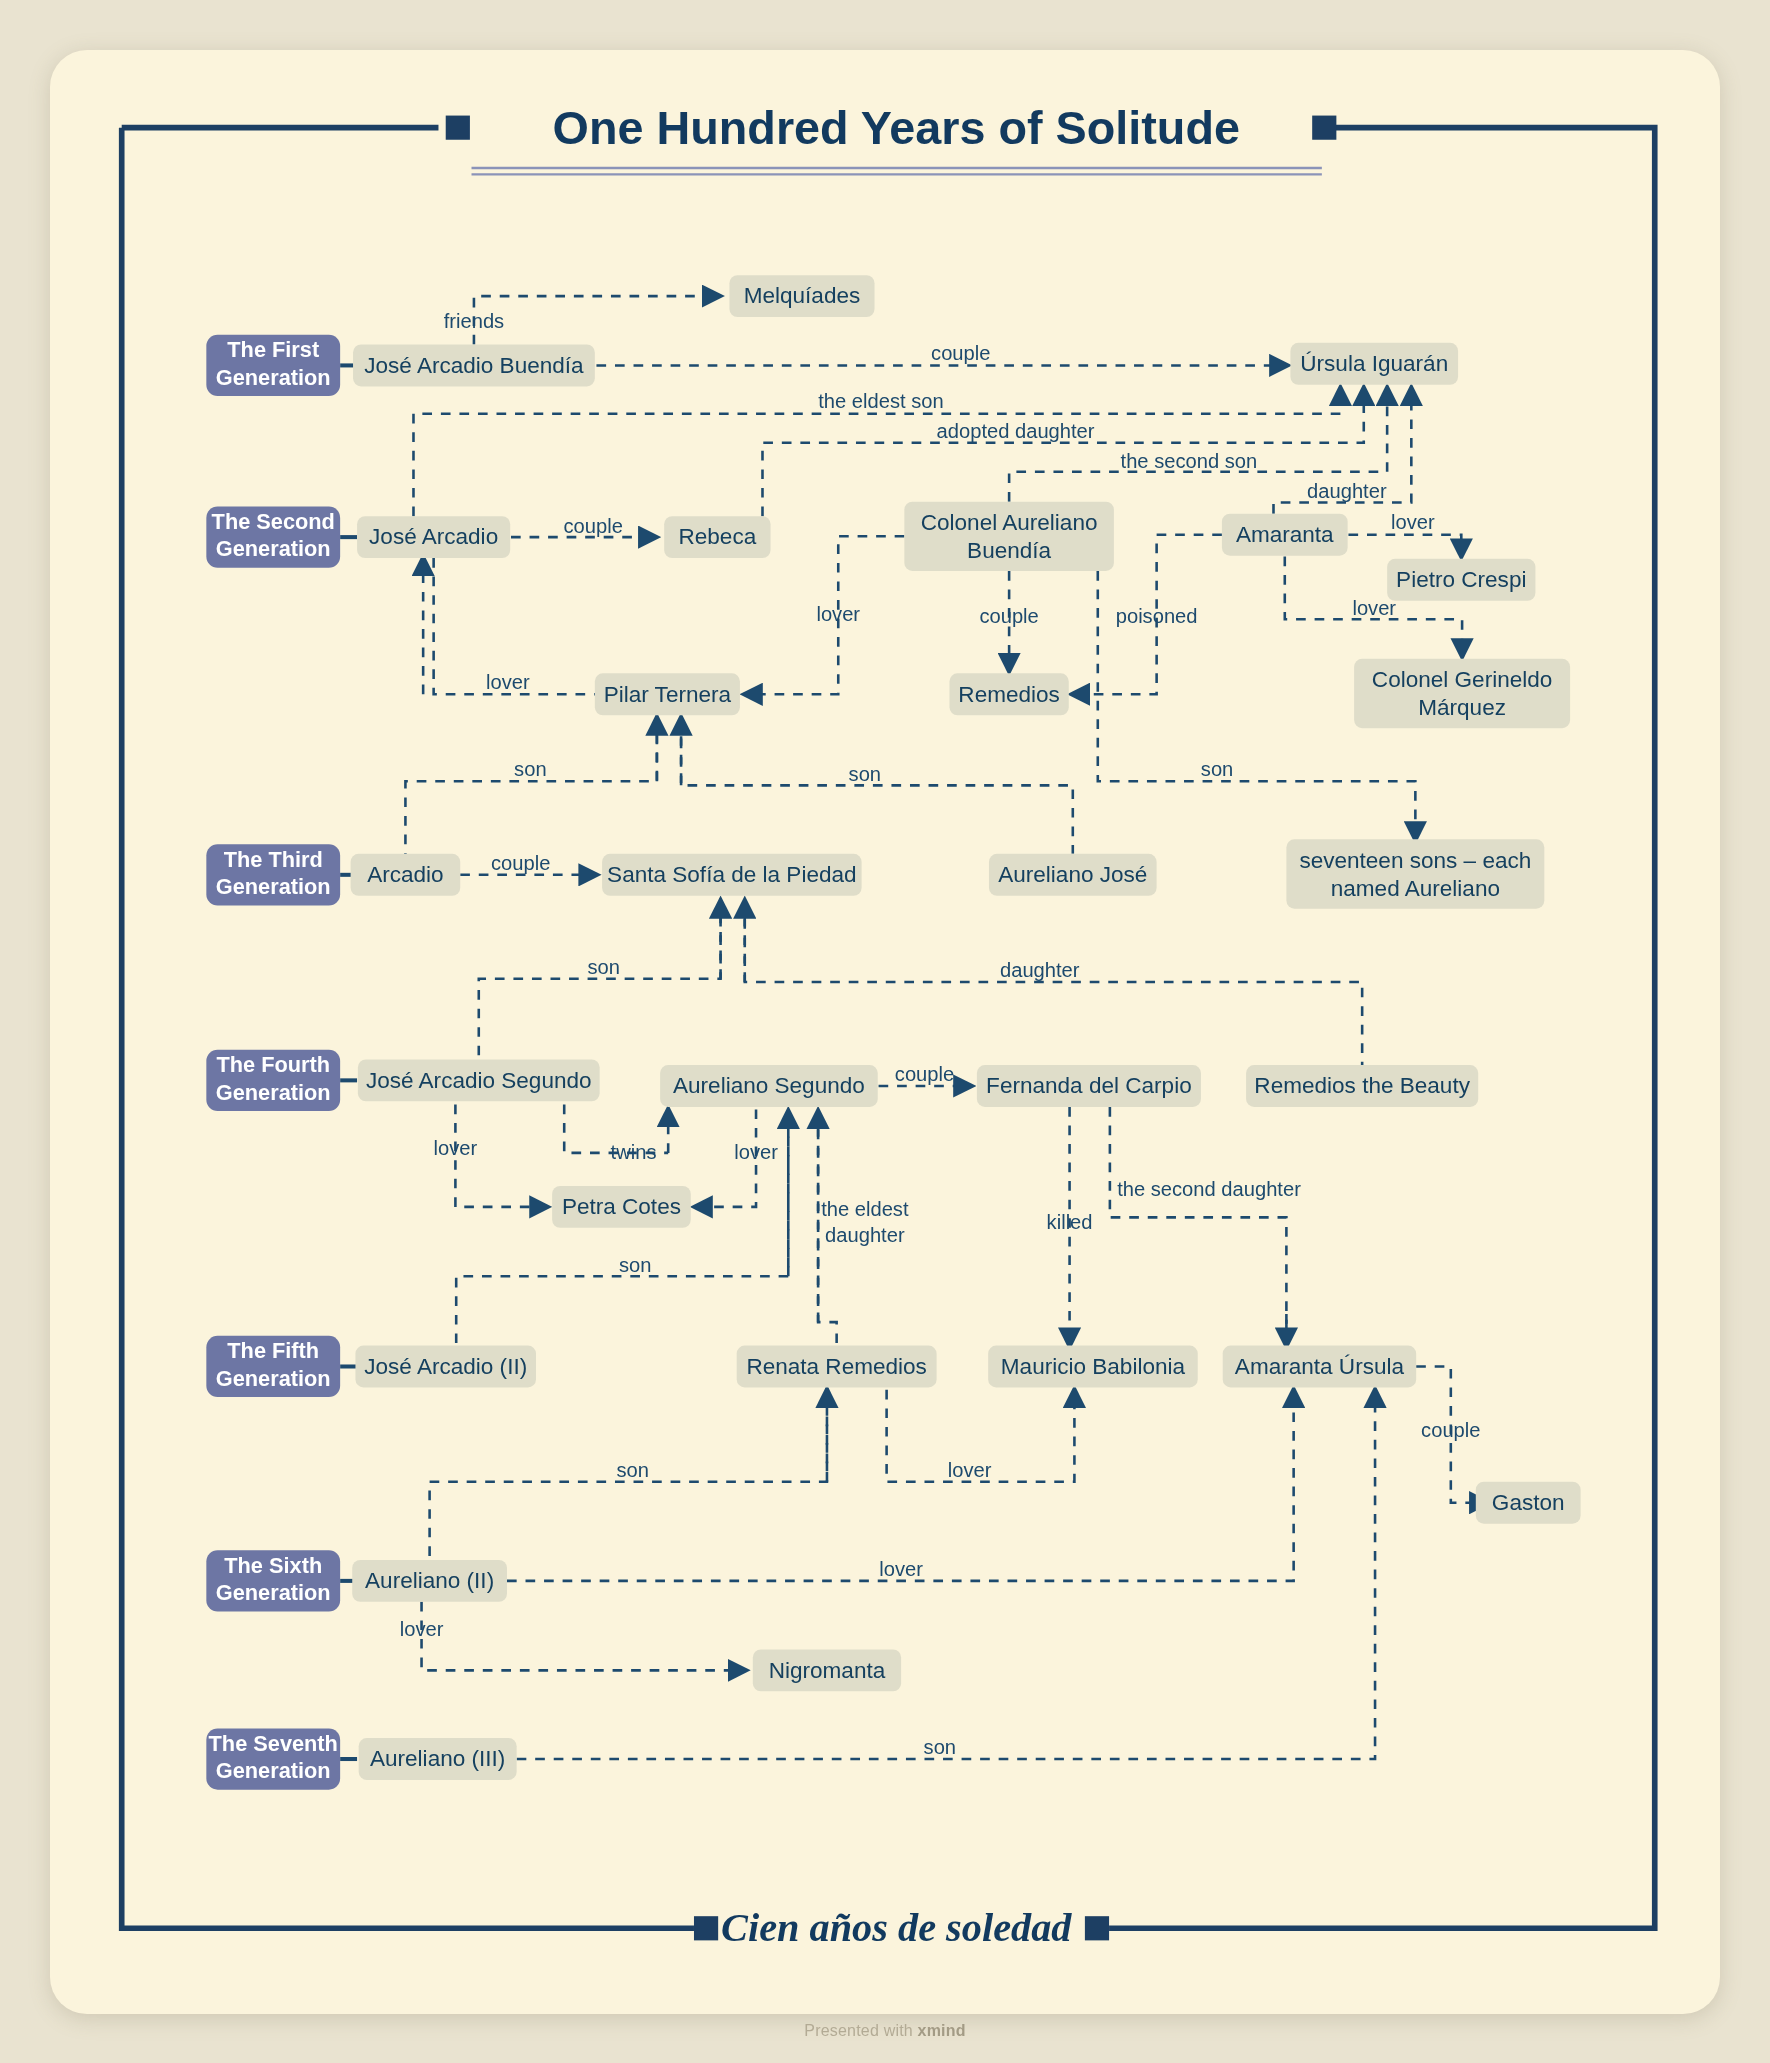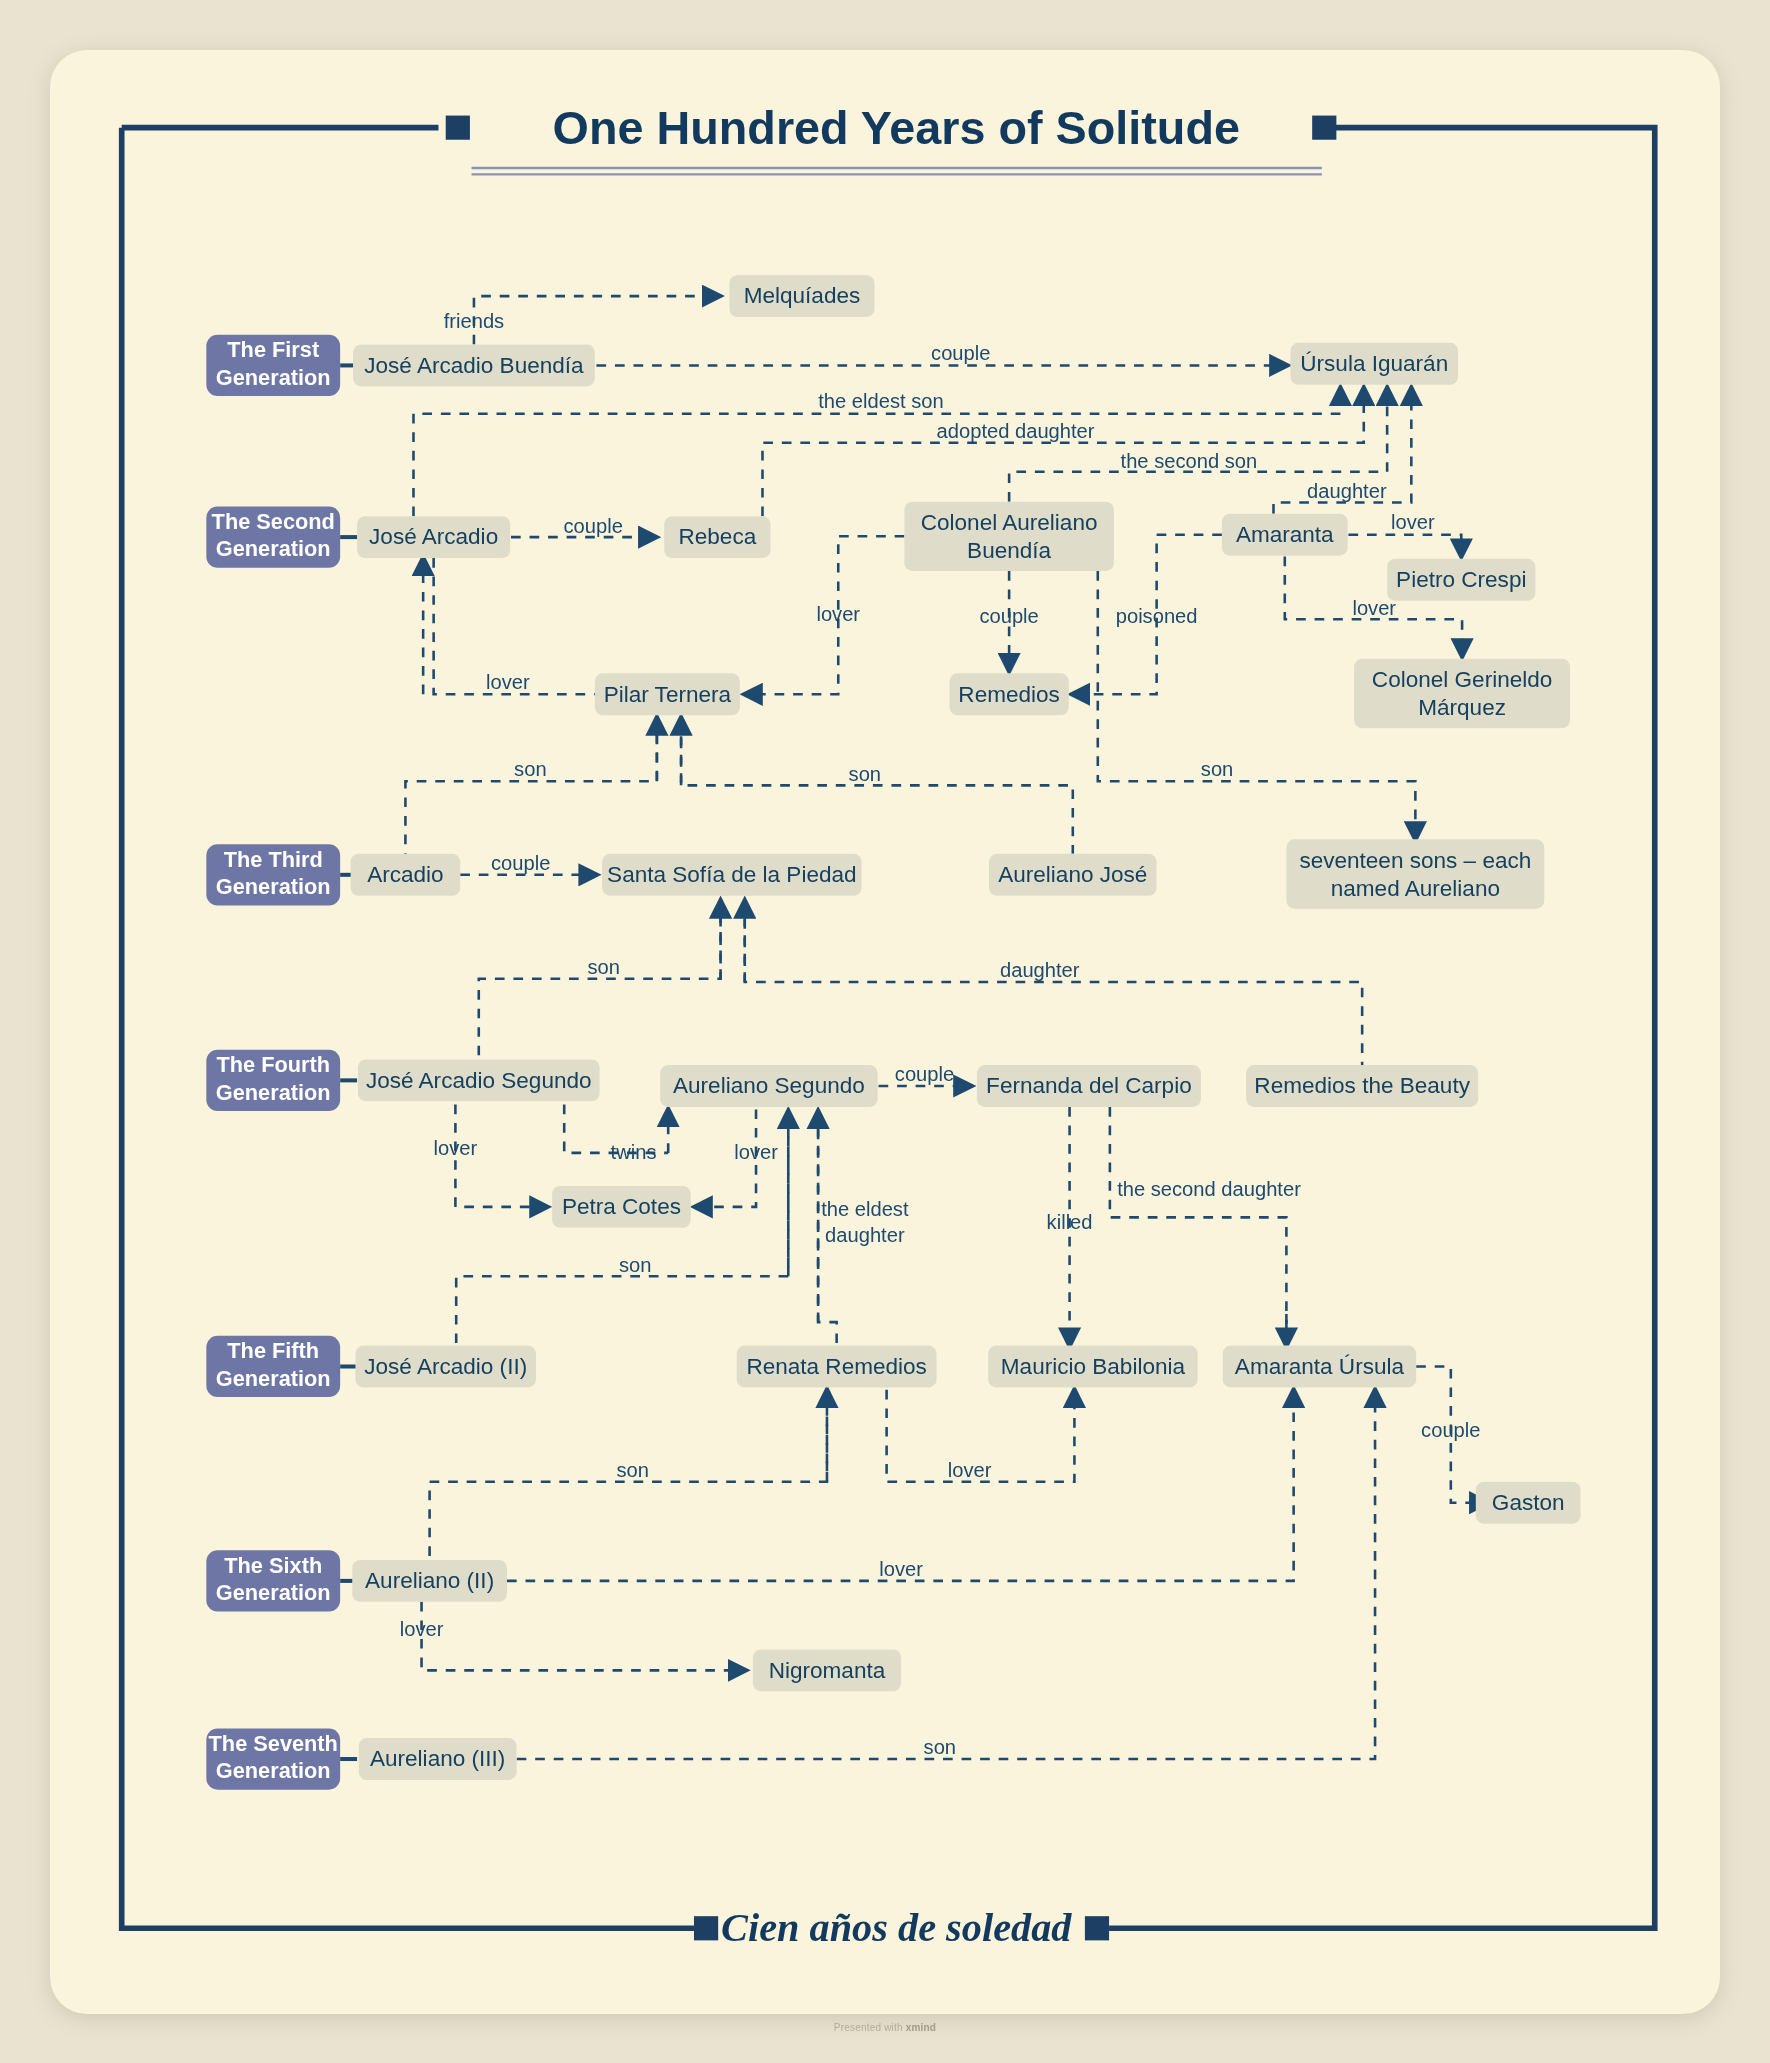--- a/index.html
+++ b/index.html
@@ -11,21 +11,21 @@
     overflow:hidden;
   }
   #stage{position:relative;width:1770px;height:1955px;}
   #card{
     position:absolute;left:50px;top:50px;width:1670px;height:1964px;
     background:#fbf4dc;border-radius:37px;
     box-shadow:0 4.8px 21px rgba(120,110,80,.22);
   }
   #watermark{
     position:absolute;left:0;top:2022px;width:1770px;text-align:center;
-    font-size:10px;color:#b3ab95;letter-spacing:0.2px;
+    font-size:16px;color:#b3ab95;letter-spacing:0.2px;
   }
   #watermark b{color:#9a9versionsstub;}
   svg{position:absolute;left:0;top:0;width:1770px;height:2064px;}
   .frame{stroke:#1d3f63;stroke-width:7;fill:none;}
   .fsq{fill:#1d3f63;}
   .title{
     fill:#123a5f;font-family:"Liberation Sans",sans-serif;
     font-weight:bold;font-size:58px;text-anchor:middle;
   }
   .titleRule{stroke:#8b93b8;stroke-width:3;}

